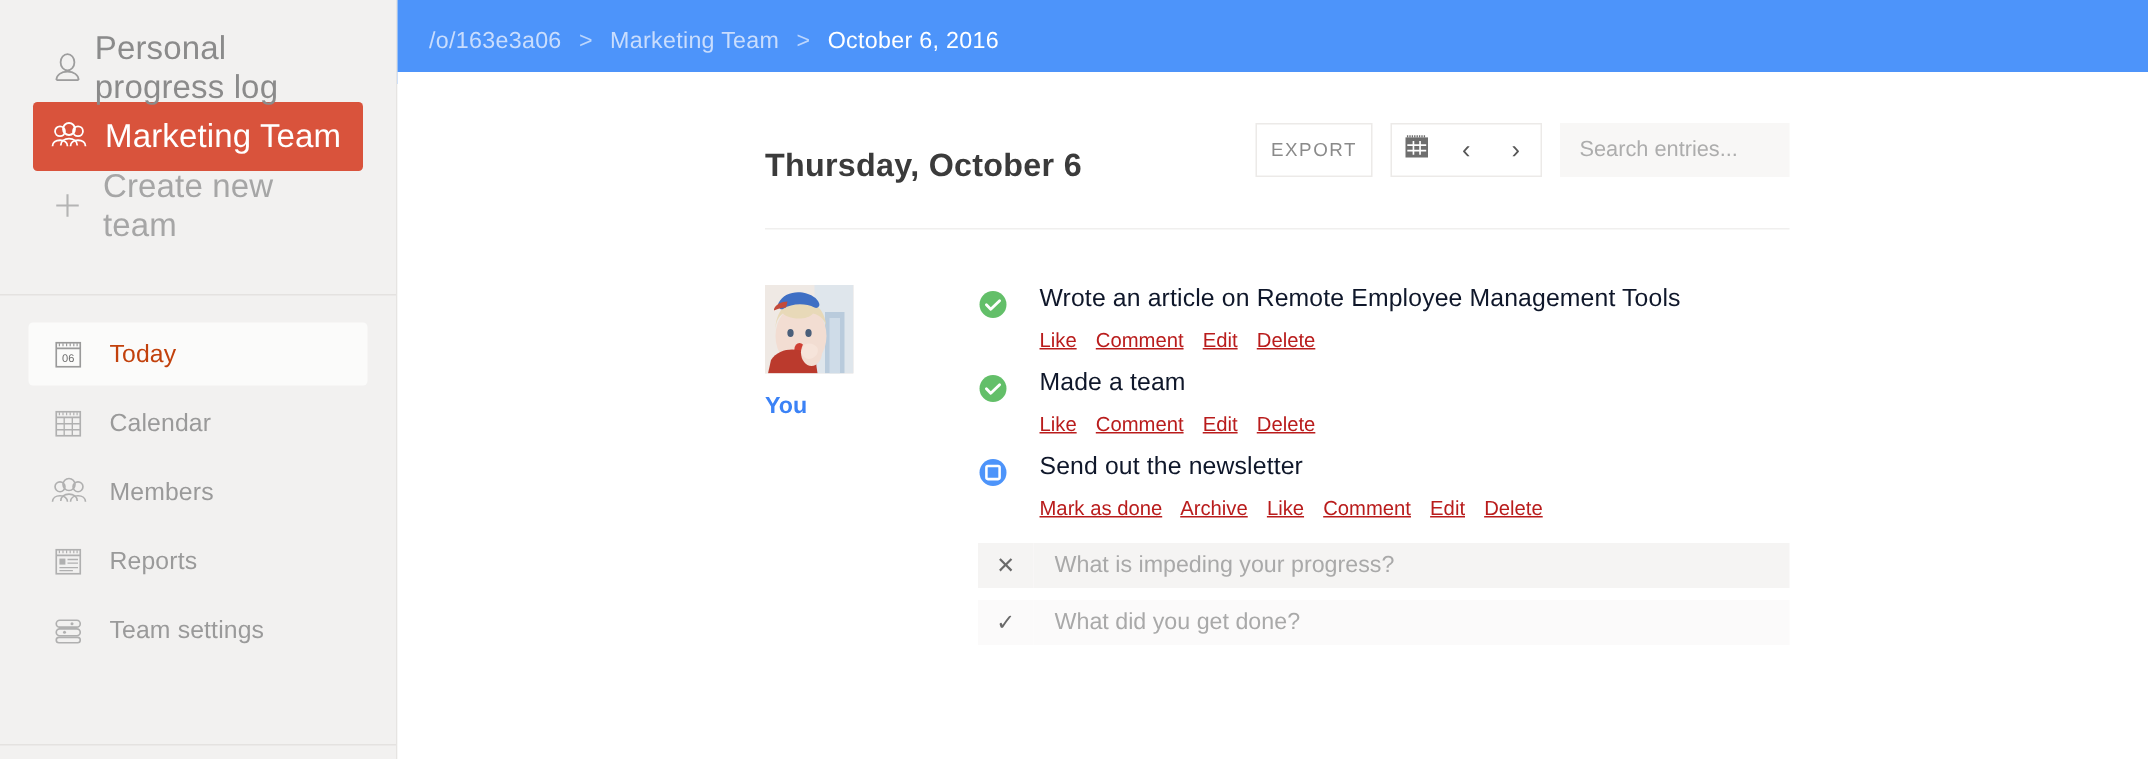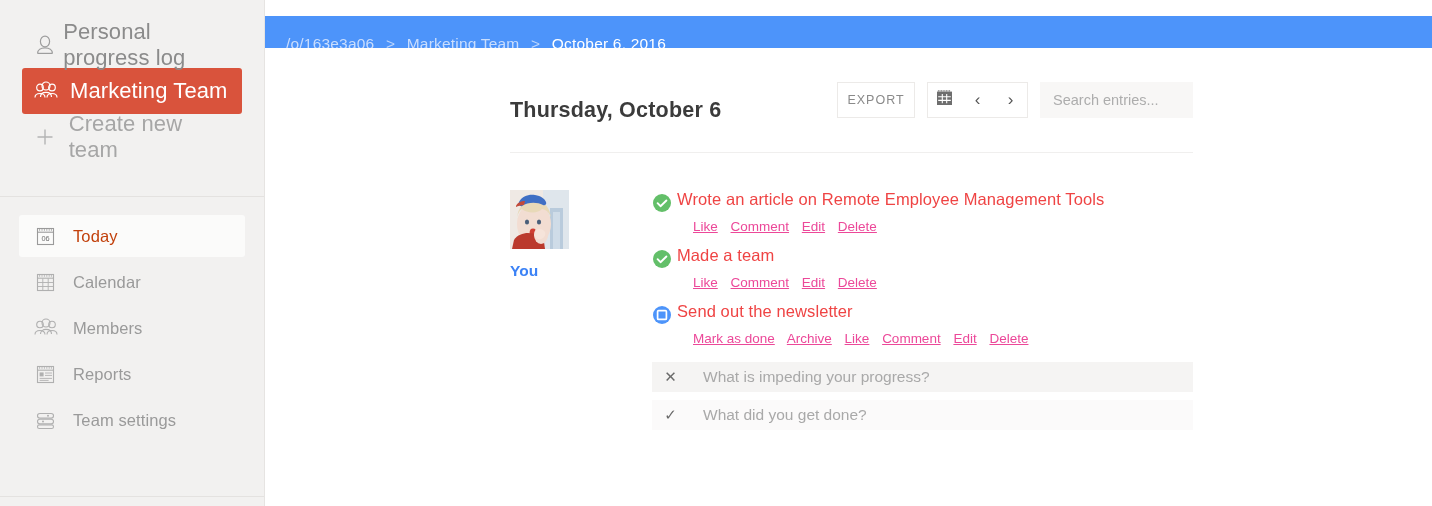--- a/index.html
+++ b/index.html
@@ -46,21 +46,21 @@
     color: #9a9a9a;
     font-size: 16.5px;
     cursor: pointer;
   }
   .nav-item.active { background: #fbfbfa; color: #c2410c; }
   .nav-item .ico { width: 30px; display: flex; align-items: center; }
   .nav-item .lbl { margin-left: 9px; letter-spacing: .1px; }
 
   
   .topbar {
-    position: absolute; left: 265px; top: 16px;
+    position: absolute; left: 265px; top: 0;
     width: 1167px; height: 56px;
     background: #4d94fa;
     display: flex; align-items: center;
     padding-left: 21px;
   }
   .crumbs { font-size: 15.5px; color: #c9ddfd; letter-spacing: .2px; }
   .crumbs .sep { margin: 0 7px; color: #bcd6fd; }
   .crumbs .cur { color: #ffffff; }
 
   
@@ -94,24 +94,24 @@
   .avatar {
     width: 59px; height: 59px; overflow: hidden; position: relative;
     background: #e9e6e2;
   }
   .you { margin-top: 13px; font-size: 15.5px; color: #3b82f6; font-weight: bold; }
 
   .entries { flex: 1; margin-left: 10px; }
   .entry { margin-bottom: 12px; }
   .entry-row { display: flex; align-items: flex-start; }
   .bullet { width: 20px; height: 20px; flex: 0 0 20px; margin-top: 3px; }
-  .entry-text { margin-left: 5px; font-size: 16.5px; color: #ef4444; letter-spacing: .1px; }
+  .entry-text { margin-left: 21px; font-size: 16.5px; color: #0f172a; letter-spacing: .1px; }
   .actions { margin-left: 41px; margin-top: 6px; font-size: 13.5px; }
   .actions a {
-    color: #ec4899; text-decoration: underline; margin-right: 9px; cursor: pointer;
+    color: #b91c1c; text-decoration: underline; margin-right: 9px; cursor: pointer;
   }
 
   .compose { margin-top: 16px; }
   .compose-row { display: flex; align-items: center; height: 30px; margin-bottom: 8px; }
   .compose-icon {
     width: 37px; height: 30px; display: flex; align-items: center; justify-content: center;
     background: #f5f4f3; color: #6a6a6a; font-size: 15px;
   }
   .compose-row.done .compose-icon { background: #fbfafa; }
   .compose-input {

